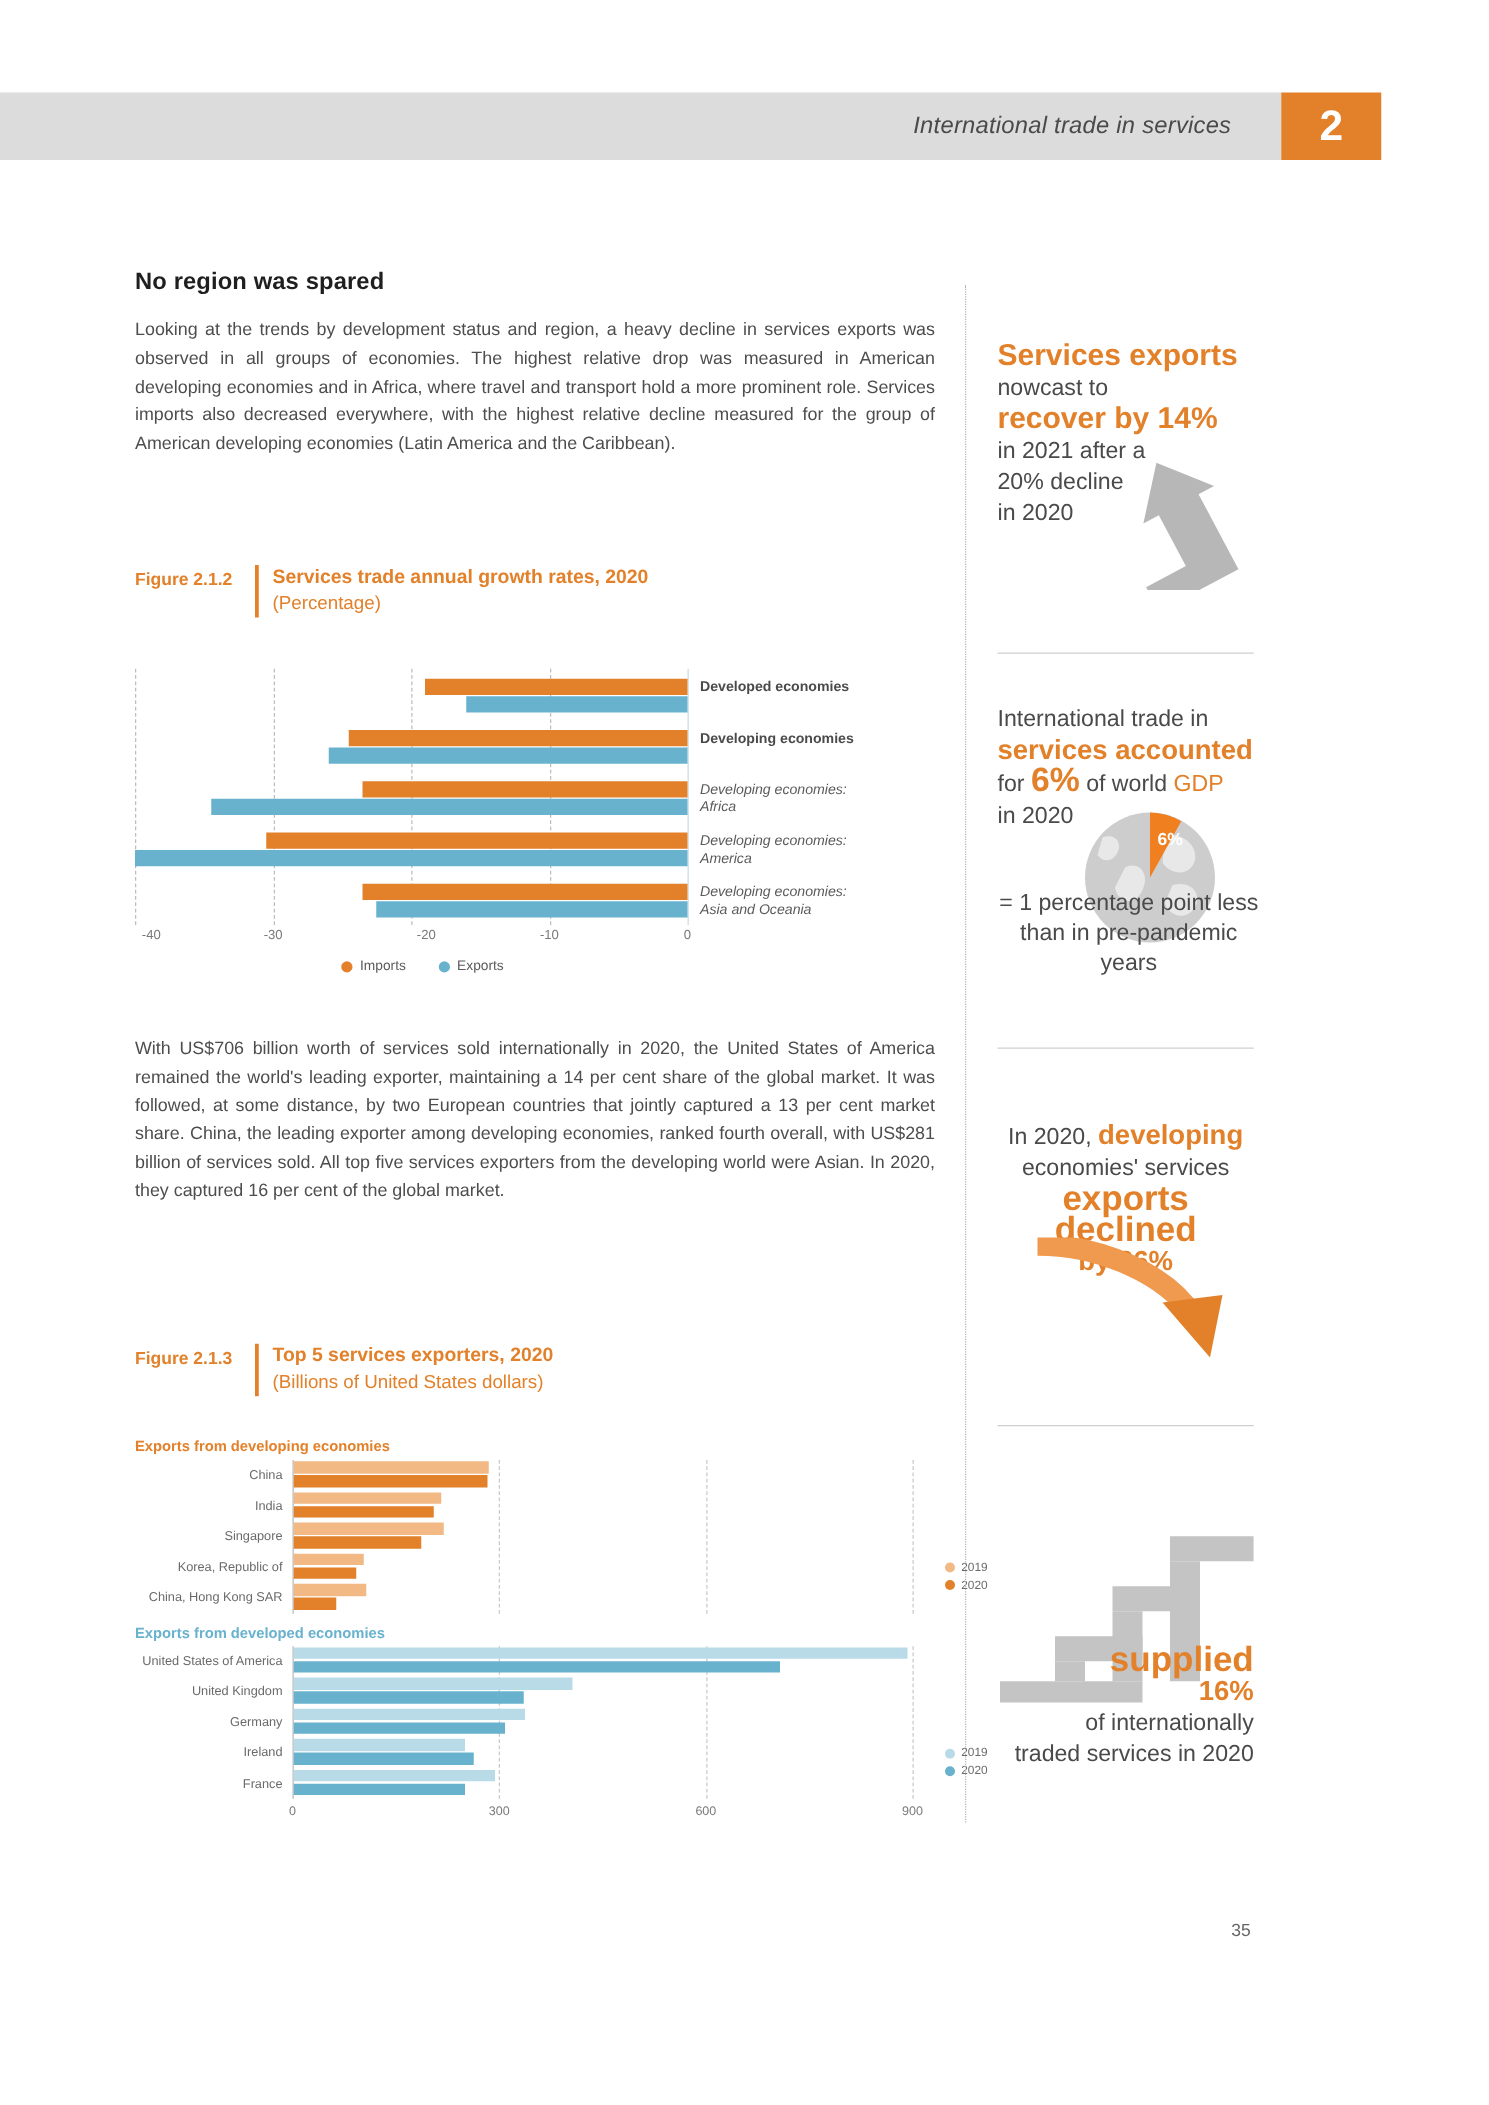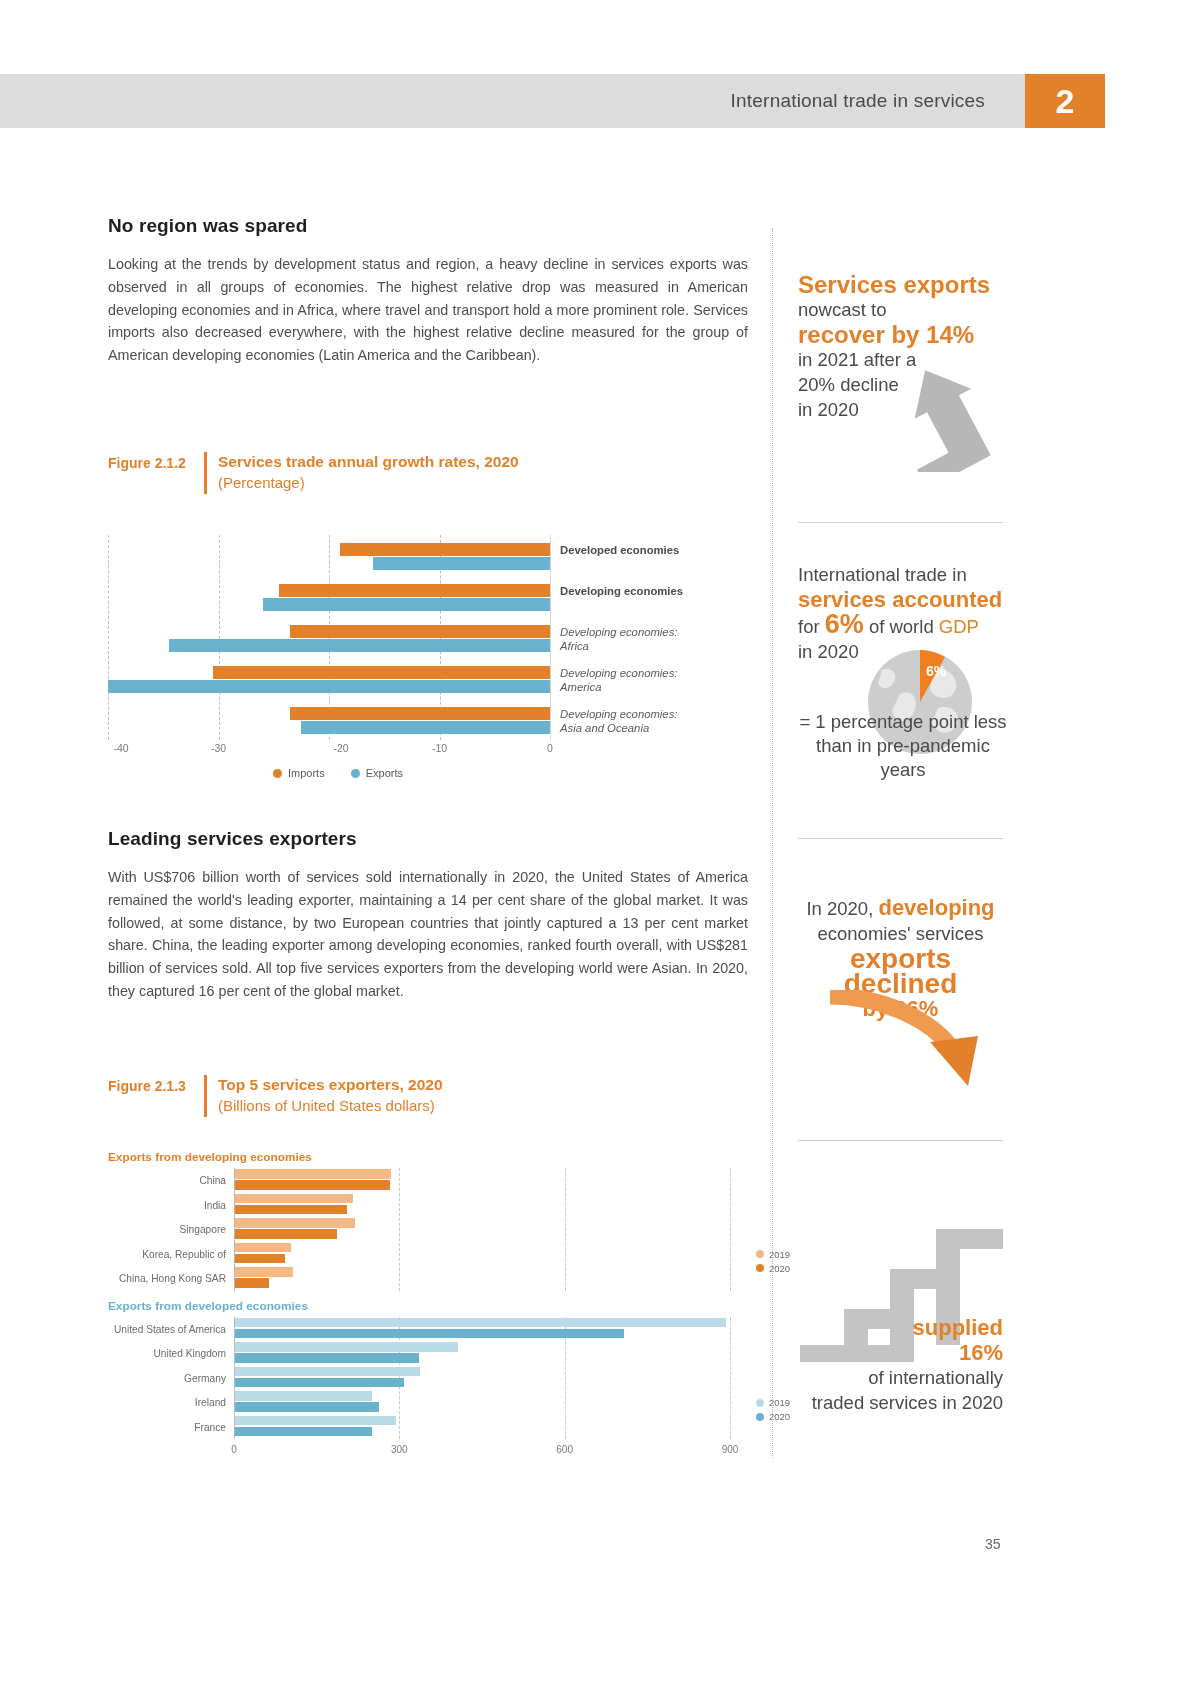--- a/index.html
+++ b/index.html
@@ -105,21 +105,21 @@
   .big { font-size: 24px; }
   .sb-center { text-align:center; }
   .sb-right { text-align:right; }
   .page-num { position:absolute; left: 985px; top: 1536px; font-size: 14px; color:#666; }
 </style>
 </head>
 <body>
 
 <div class="page-header">
   <div class="header-band"></div>
-  <div class="header-title" style="left:0;width:1025px;justify-content:flex-end;">International trade in services</div>
+  <div class="header-title" style="left:0;width:1025px;justify-content:flex-end;font-style:italic;">International trade in services</div>
   <div class="header-chapter">2</div>
 </div>
 
 <div class="left-col">
   <h2 class="section-title">No region was spared</h2>
   <p class="body-text">Looking at the trends by development status and region, a heavy decline in services exports was observed in all groups of economies. The highest relative drop was measured in American developing economies and in Africa, where travel and transport hold a more prominent role. Services imports also decreased everywhere, with the highest relative decline measured for the group of American developing economies (Latin America and the Caribbean).</p>
 </div>
 
 <div class="figure-caption" style="position:absolute;left:108px;top:452px;width:640px;">
   <div class="fig-number">Figure 2.1.2</div>
@@ -169,21 +169,20 @@
     <div class="c1-label bold" style="top: 50px; white-space: pre-line;">Developing economies</div>
     <div class="c1-label ital" style="top: 91px; white-space: pre-line;">Developing economies:
 Africa</div>
     <div class="c1-label ital" style="top: 132px; white-space: pre-line;">Developing economies:
 America</div>
     <div class="c1-label ital" style="top: 173px; white-space: pre-line;">Developing economies:
 Asia and Oceania</div>
   </div>
 
 <div class="left-col" style="top:828px;">
-  <h2 class="section-title">Leading services exporters</h2>
   <p class="body-text">With US$706 billion worth of services sold internationally in 2020, the United States of America remained the world's leading exporter, maintaining a 14 per cent share of the global market. It was followed, at some distance, by two European countries that jointly captured a 13 per cent market share. China, the leading exporter among developing economies, ranked fourth overall, with US$281 billion of services sold. All top five services exporters from the developing world were Asian. In 2020, they captured 16 per cent of the global market.</p>
 </div>
 
 <div class="figure-caption" style="position:absolute;left:108px;top:1075px;width:640px;">
   <div class="fig-number">Figure 2.1.3</div>
   <div class="fig-rule"></div>
   <div class="fig-titles">
     <div class="fig-title">Top 5 services exporters, 2020</div>
     <div class="fig-sub">(Billions of United States dollars)</div>
   </div>
@@ -328,21 +327,21 @@
     <svg width="205" height="155" style="position:absolute;left:0;top:12px;" viewBox="0 0 205 155">
       <rect x="138" y="22" width="67" height="20" fill="#c4c4c4"></rect>
       <rect x="138" y="42" width="24" height="96" fill="#c4c4c4"></rect>
       <rect x="92" y="62" width="70" height="20" fill="#c4c4c4"></rect>
       <rect x="92" y="82" width="24" height="56" fill="#c4c4c4"></rect>
       <rect x="46" y="102" width="70" height="20" fill="#c4c4c4"></rect>
       <rect x="46" y="122" width="24" height="16" fill="#c4c4c4"></rect>
       <rect x="2" y="138" width="114" height="20" fill="#c4c4c4"></rect>
     </svg>
     <div class="sb-text sb-right" style="position:absolute;left:0;top:120px;width:205px;">
-      <div class="or b" style="font-size:22px;">supplied</div>
+      <div class="or b" style="font-size:28px;">supplied</div>
       <div class="or b" style="font-size:22px;">16%</div>
       <div>of internationally</div>
       <div>traded services in 2020</div>
     </div>
   </div>
 </div>
 
 <div class="page-num">35</div>
 
 </body></html>

